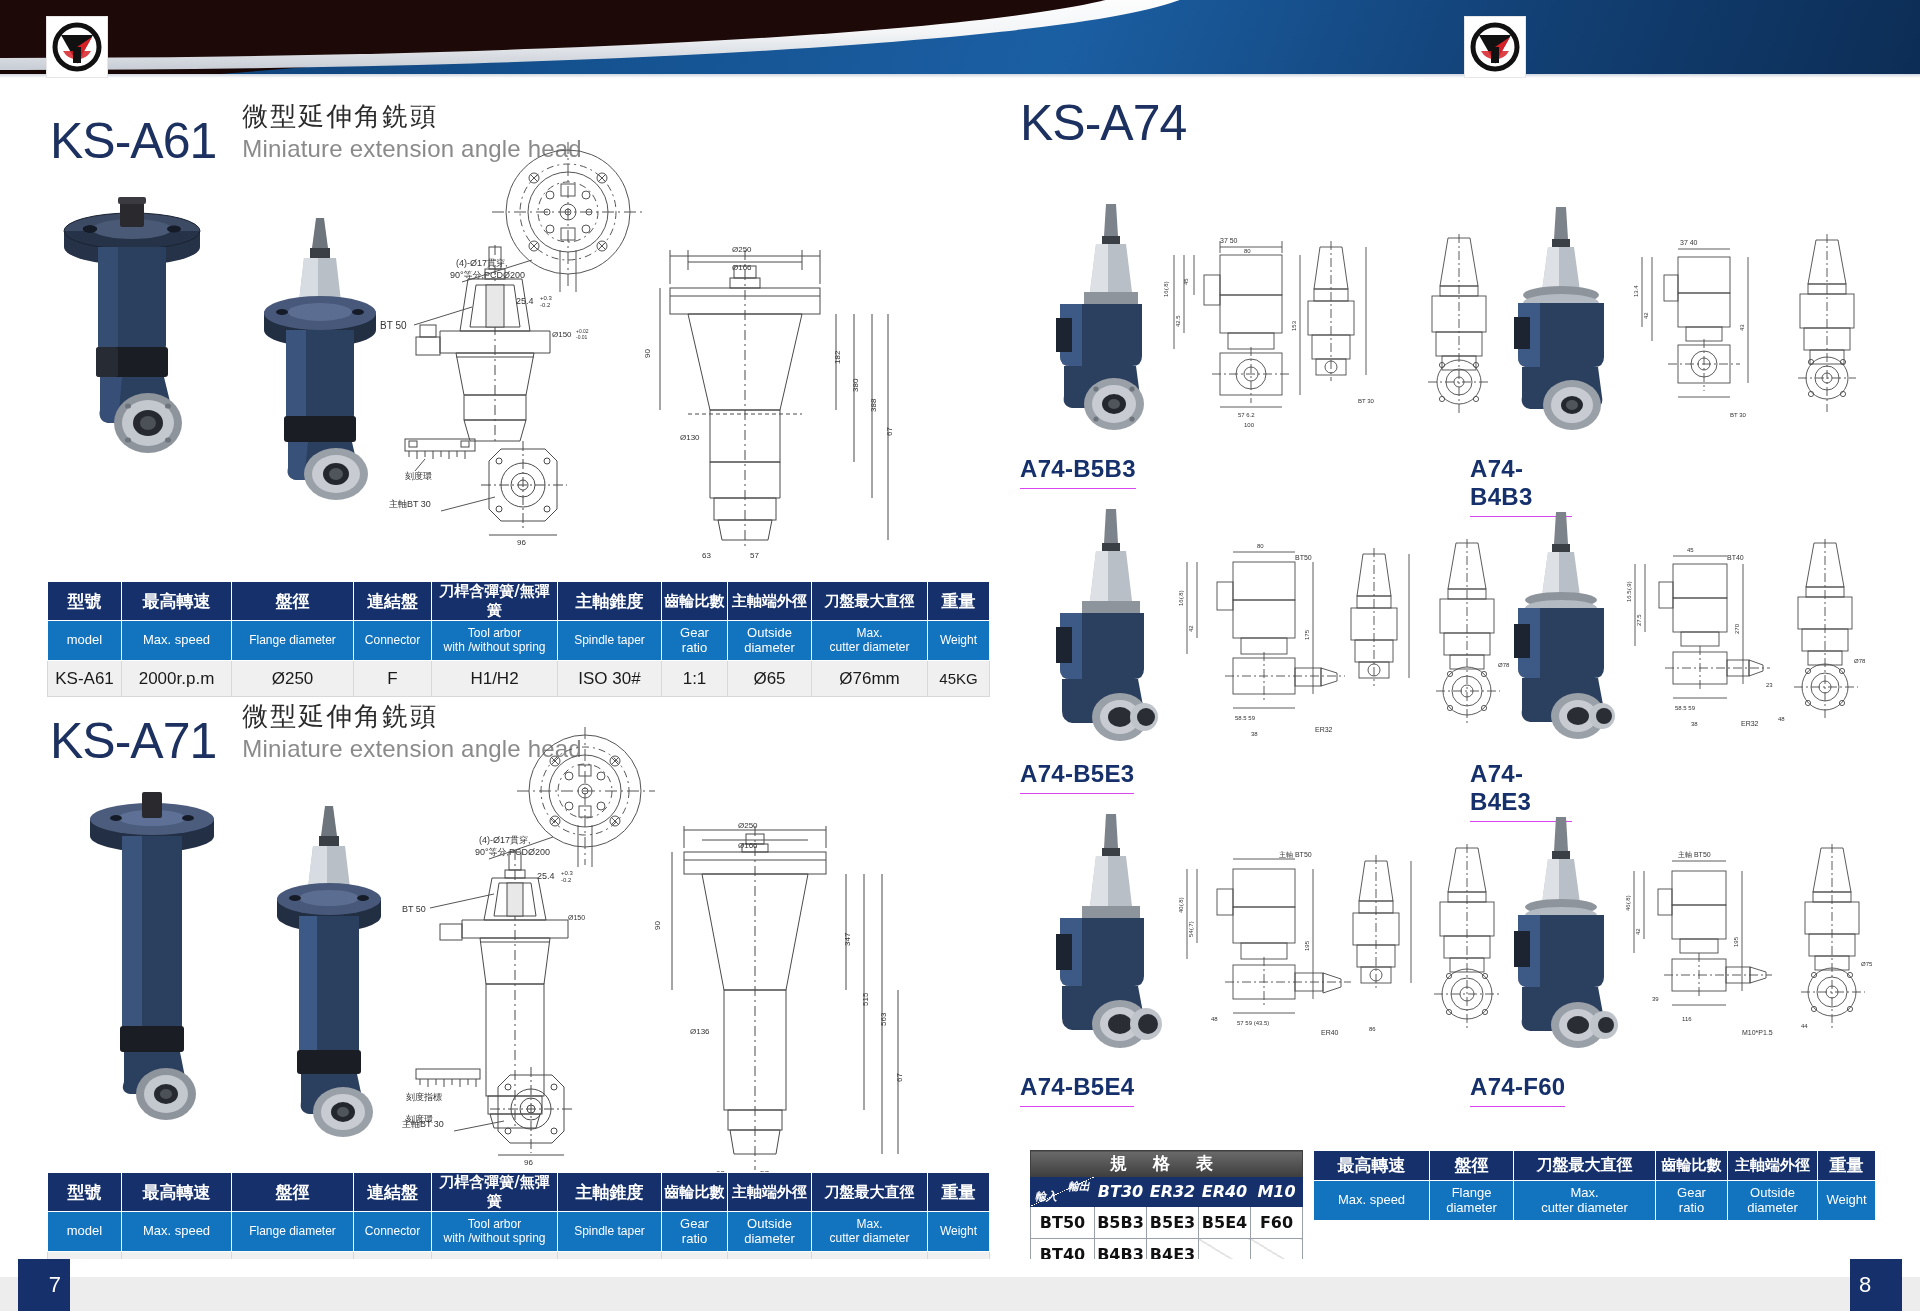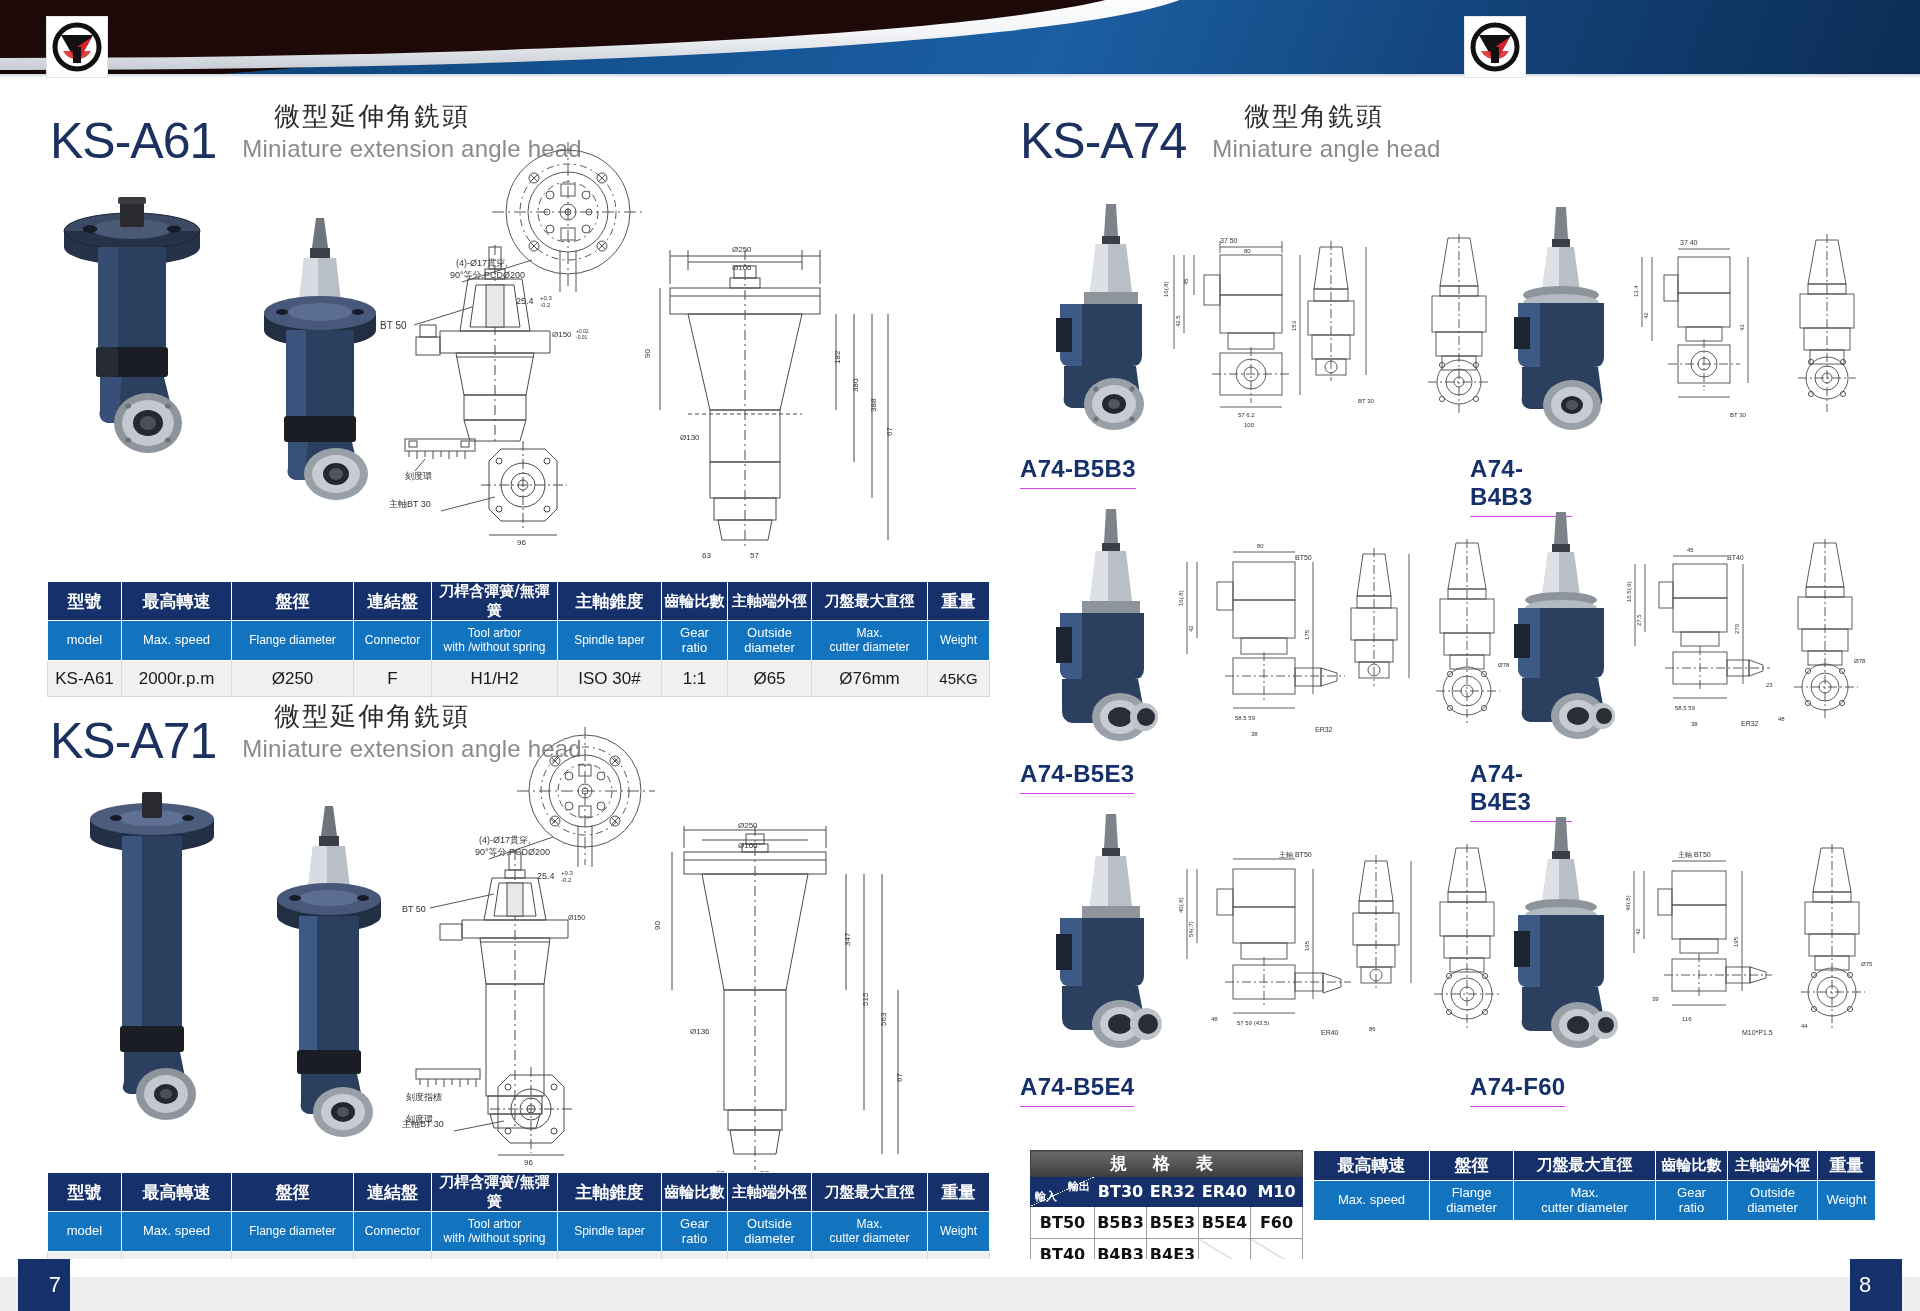--- a/index.html
+++ b/index.html
@@ -47,21 +47,21 @@
   .logo svg { display:block; }
 
   
   .head { position:absolute; display:flex; align-items:flex-end; gap:26px; }
   .head .model {
     font-size:50px; font-weight:400; letter-spacing:-1px; color:#1d3160;
     line-height:.95; font-family:"Liberation Sans","DejaVu Sans",sans-serif;
   }
   .head .names { padding-bottom:2px; }
   .head .zh { font-size:26px; color:#2b2b2b; letter-spacing:2px; line-height:1.25;
-              font-family:"DejaVu Sans","Liberation Sans",sans-serif;margin-left:32px; }
+              font-family:"DejaVu Sans","Liberation Sans",sans-serif; }
   .head .en { font-size:24px; color:#8a8a8a; letter-spacing:.2px; line-height:1.3; }
 
   
   .spec-table { position:absolute; border-collapse:collapse; table-layout:fixed;
                 font-family:"DejaVu Sans","Liberation Sans",sans-serif; }
   .spec-table td, .spec-table th { border:1px solid #ffffff; text-align:center; vertical-align:middle; }
   .spec-table tr.r-zh td {
     background:#15306b; color:#ffffff; font-size:17px; font-weight:bold;
     height:30px; letter-spacing:0px; padding:0 2px;
   }
@@ -78,20 +78,21 @@
   .matrix { position:absolute; border-collapse:collapse; table-layout:fixed;
             font-family:"DejaVu Sans","Liberation Sans",sans-serif; }
   .matrix td { border:1px solid #9aa0a8; text-align:center; vertical-align:middle; }
   .matrix .title-row td {
     background:linear-gradient(180deg,#6a6a6a,#3f3f3f); color:#ffffff;
     font-size:17px; font-weight:bold; letter-spacing:10px; height:26px; border-color:#3f3f3f;
   }
   .matrix .hdr td {
     background:#15306b; color:#ffffff; font-size:16px; font-weight:bold; height:30px;
     border-color:#15306b;
+    font-style:italic;
   }
   .matrix .hdr td.corner { position:relative; background:#15306b; font-size:11px; padding:0; }
   .matrix .hdr td.corner .io-out { position:absolute; right:4px; top:2px; font-size:11px; }
   .matrix .hdr td.corner .io-in  { position:absolute; left:4px; bottom:2px; font-size:11px; }
   .matrix .hdr td.corner .slash {
     position:absolute; left:0; top:0; width:100%; height:100%;
     background:linear-gradient(to bottom right, transparent 49.4%, #ffffff 49.4%, #ffffff 50.6%, transparent 50.6%);
   }
   .matrix .body td { background:#ffffff; color:#111; font-size:16px; font-weight:bold; height:32px; }
   .matrix .body td.empty {
@@ -646,24 +647,20 @@
       <td>1:1</td>
       <td>Ø65</td>
       <td>Ø76mm</td>
       <td style="font-size:15px">55KG</td>
     </tr>
   </tbody>
     </table>
 
   <div class="head" style="left:1020px; top:100px;">
     <div class="model">KS-A74</div>
-    <div class="names">
-      <div class="zh">微型角銑頭</div>
-      <div class="en">Miniature angle head</div>
-    </div>
   </div>
 
   <div class="art" style="left:1020px; top:200px;">
     <svg width="160" height="240" viewBox="0 0 160 240">
       <path d="M86 4 L96 4 L98 36 L84 36 Z" fill="#7d838a"></path>
       <rect x="82" y="36" width="18" height="8" fill="#3a3f46"></rect>
       <path d="M76 44 L106 44 L112 92 L70 92 Z" fill="#b9bfc6"></path>
       <path d="M76 44 L88 44 L88 92 L70 92 Z" fill="#dde1e6"></path>
       <rect x="64" y="92" width="54" height="12" fill="#8e949c"></rect>
       <path d="M40 104 L122 104 L122 156 Q122 166 112 166 L50 166 Q40 166 40 156 Z" fill="#2b3f5e"></path>

